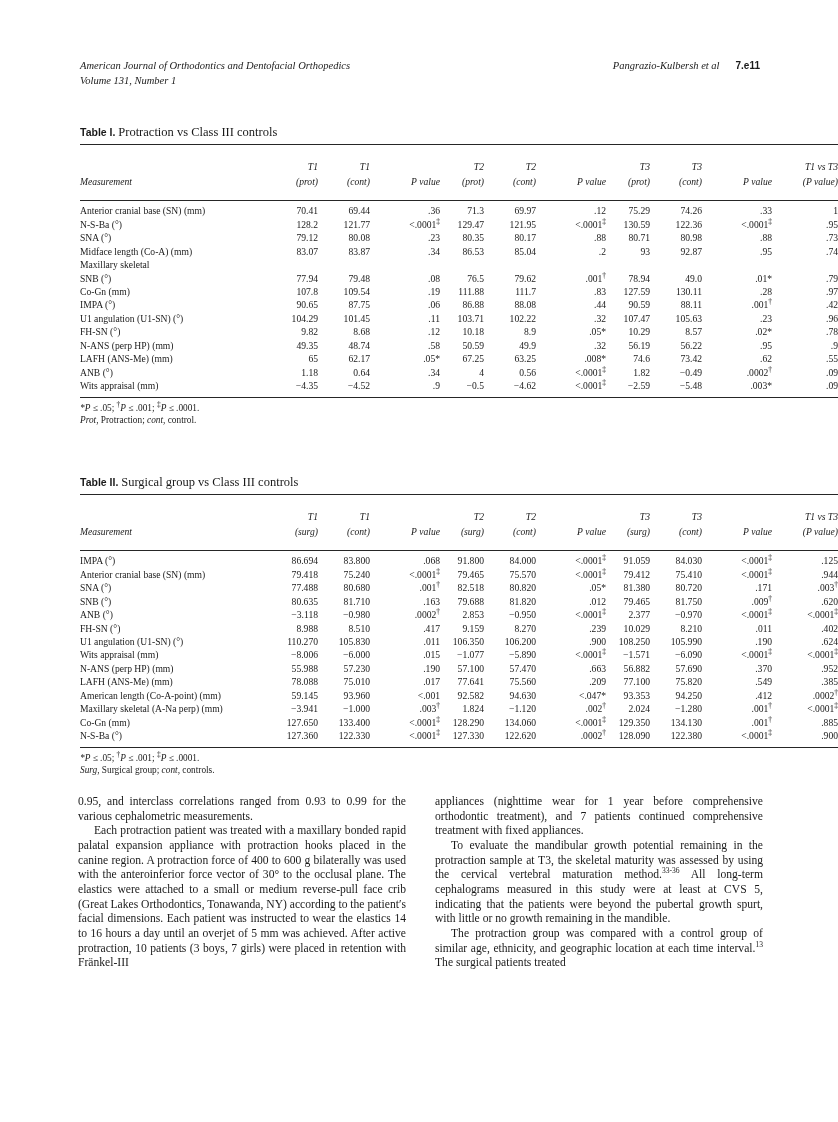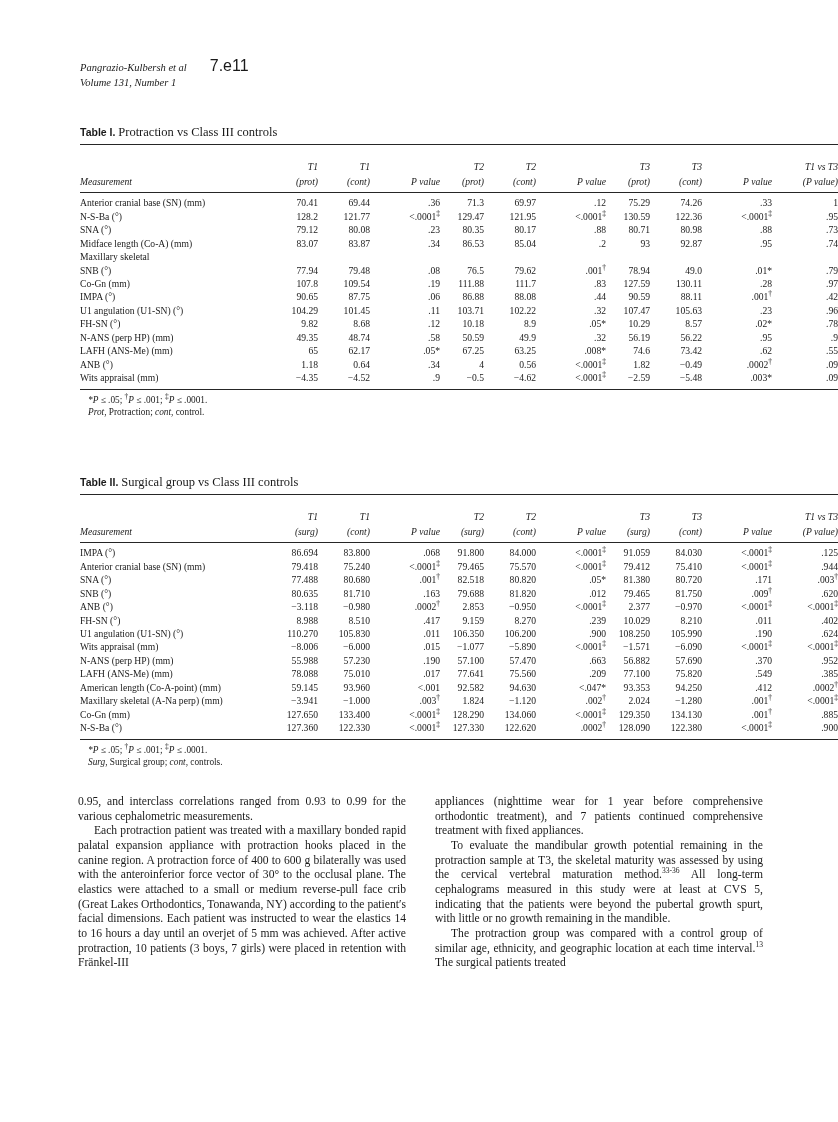--- a/index.html
+++ b/index.html
@@ -34,23 +34,23 @@
   }
   .runhead .rh-row {
     display: flex;
     justify-content: space-between;
     align-items: baseline;
   }
   .runhead .rh-left { white-space: nowrap; }
   .runhead .rh-right { white-space: nowrap; }
   .runhead .rh-folio {
     font-style: normal;
-    font-weight: normal;
-    font-size: 16px;
-    margin-left: 23px;
+    font-weight: bold;
+    font-size: 10px;
+    margin-left: 16px;
     font-family: "Liberation Sans", sans-serif;
   }
   .runhead .rh-vol { font-style: italic; }
 
   
   .tbl-block { position: absolute; left: 80px; width: 680px; }
   #table-1-block { top: 125px; }
   #table-2-block { top: 475px; }
 
   .tbl-caption {
@@ -85,21 +85,21 @@
   }
   table.data thead th.meas-h {
     text-align: left;
   }
   table.data thead tr.hrule-top th {
     border-top: 1.4px solid #262626;
     padding-top: 16px;
   }
   table.data thead tr:last-child th {
     border-bottom: 1.4px solid #262626;
-    padding-bottom: 4px;
+    padding-bottom: 12px;
   }
   table.data tbody tr:first-child td {
     padding-top: 4px;
   }
   table.data tbody td {
     padding: 0.45px 0;
     text-align: right;
     white-space: nowrap;
   }
   table.data tbody td.meas {
@@ -119,21 +119,21 @@
   col.c-last { width: 60px; }
 
   .pad-r-a { padding-right: 14px !important; }
   .pad-r-b { padding-right: 6px !important; }
 
   .tbl-notes {
     font-size: 9.3px;
     line-height: 12.5px;
     padding-top: 4px;
   }
-  .tbl-notes .n-line { white-space: nowrap; margin-left: 8px; }
+  .tbl-notes .n-line { white-space: nowrap; }
   .tbl-notes i { font-style: italic; }
   sup { font-size: 7.4px; vertical-align: super; line-height: 0; }
 
   
   .body-cols {
     position: absolute;
     left: 78px;
     top: 795px;
     width: 686px;
     display: flex;
@@ -150,20 +150,21 @@
   .col p.ind { text-indent: 16px; }
   .col sup { font-size: 7.6px; }
 </style>
 </head>
 <body>
 
 <div class="page">
 
   <div class="runhead">
     <div class="rh-row">
+      <div class="rh-left">American Journal of Orthodontics and Dentofacial Orthopedics</div>
       <div class="rh-right">
         <span>Pangrazio-Kulbersh et al</span><span class="rh-folio">7.e11</span>
       </div>
     </div>
     <div class="rh-vol">Volume 131, Number 1</div>
   </div>
 
   <div class="tbl-block" id="table-1-block">
     <div class="tbl-caption">
       <span class="tbl-label">Table I.</span>

